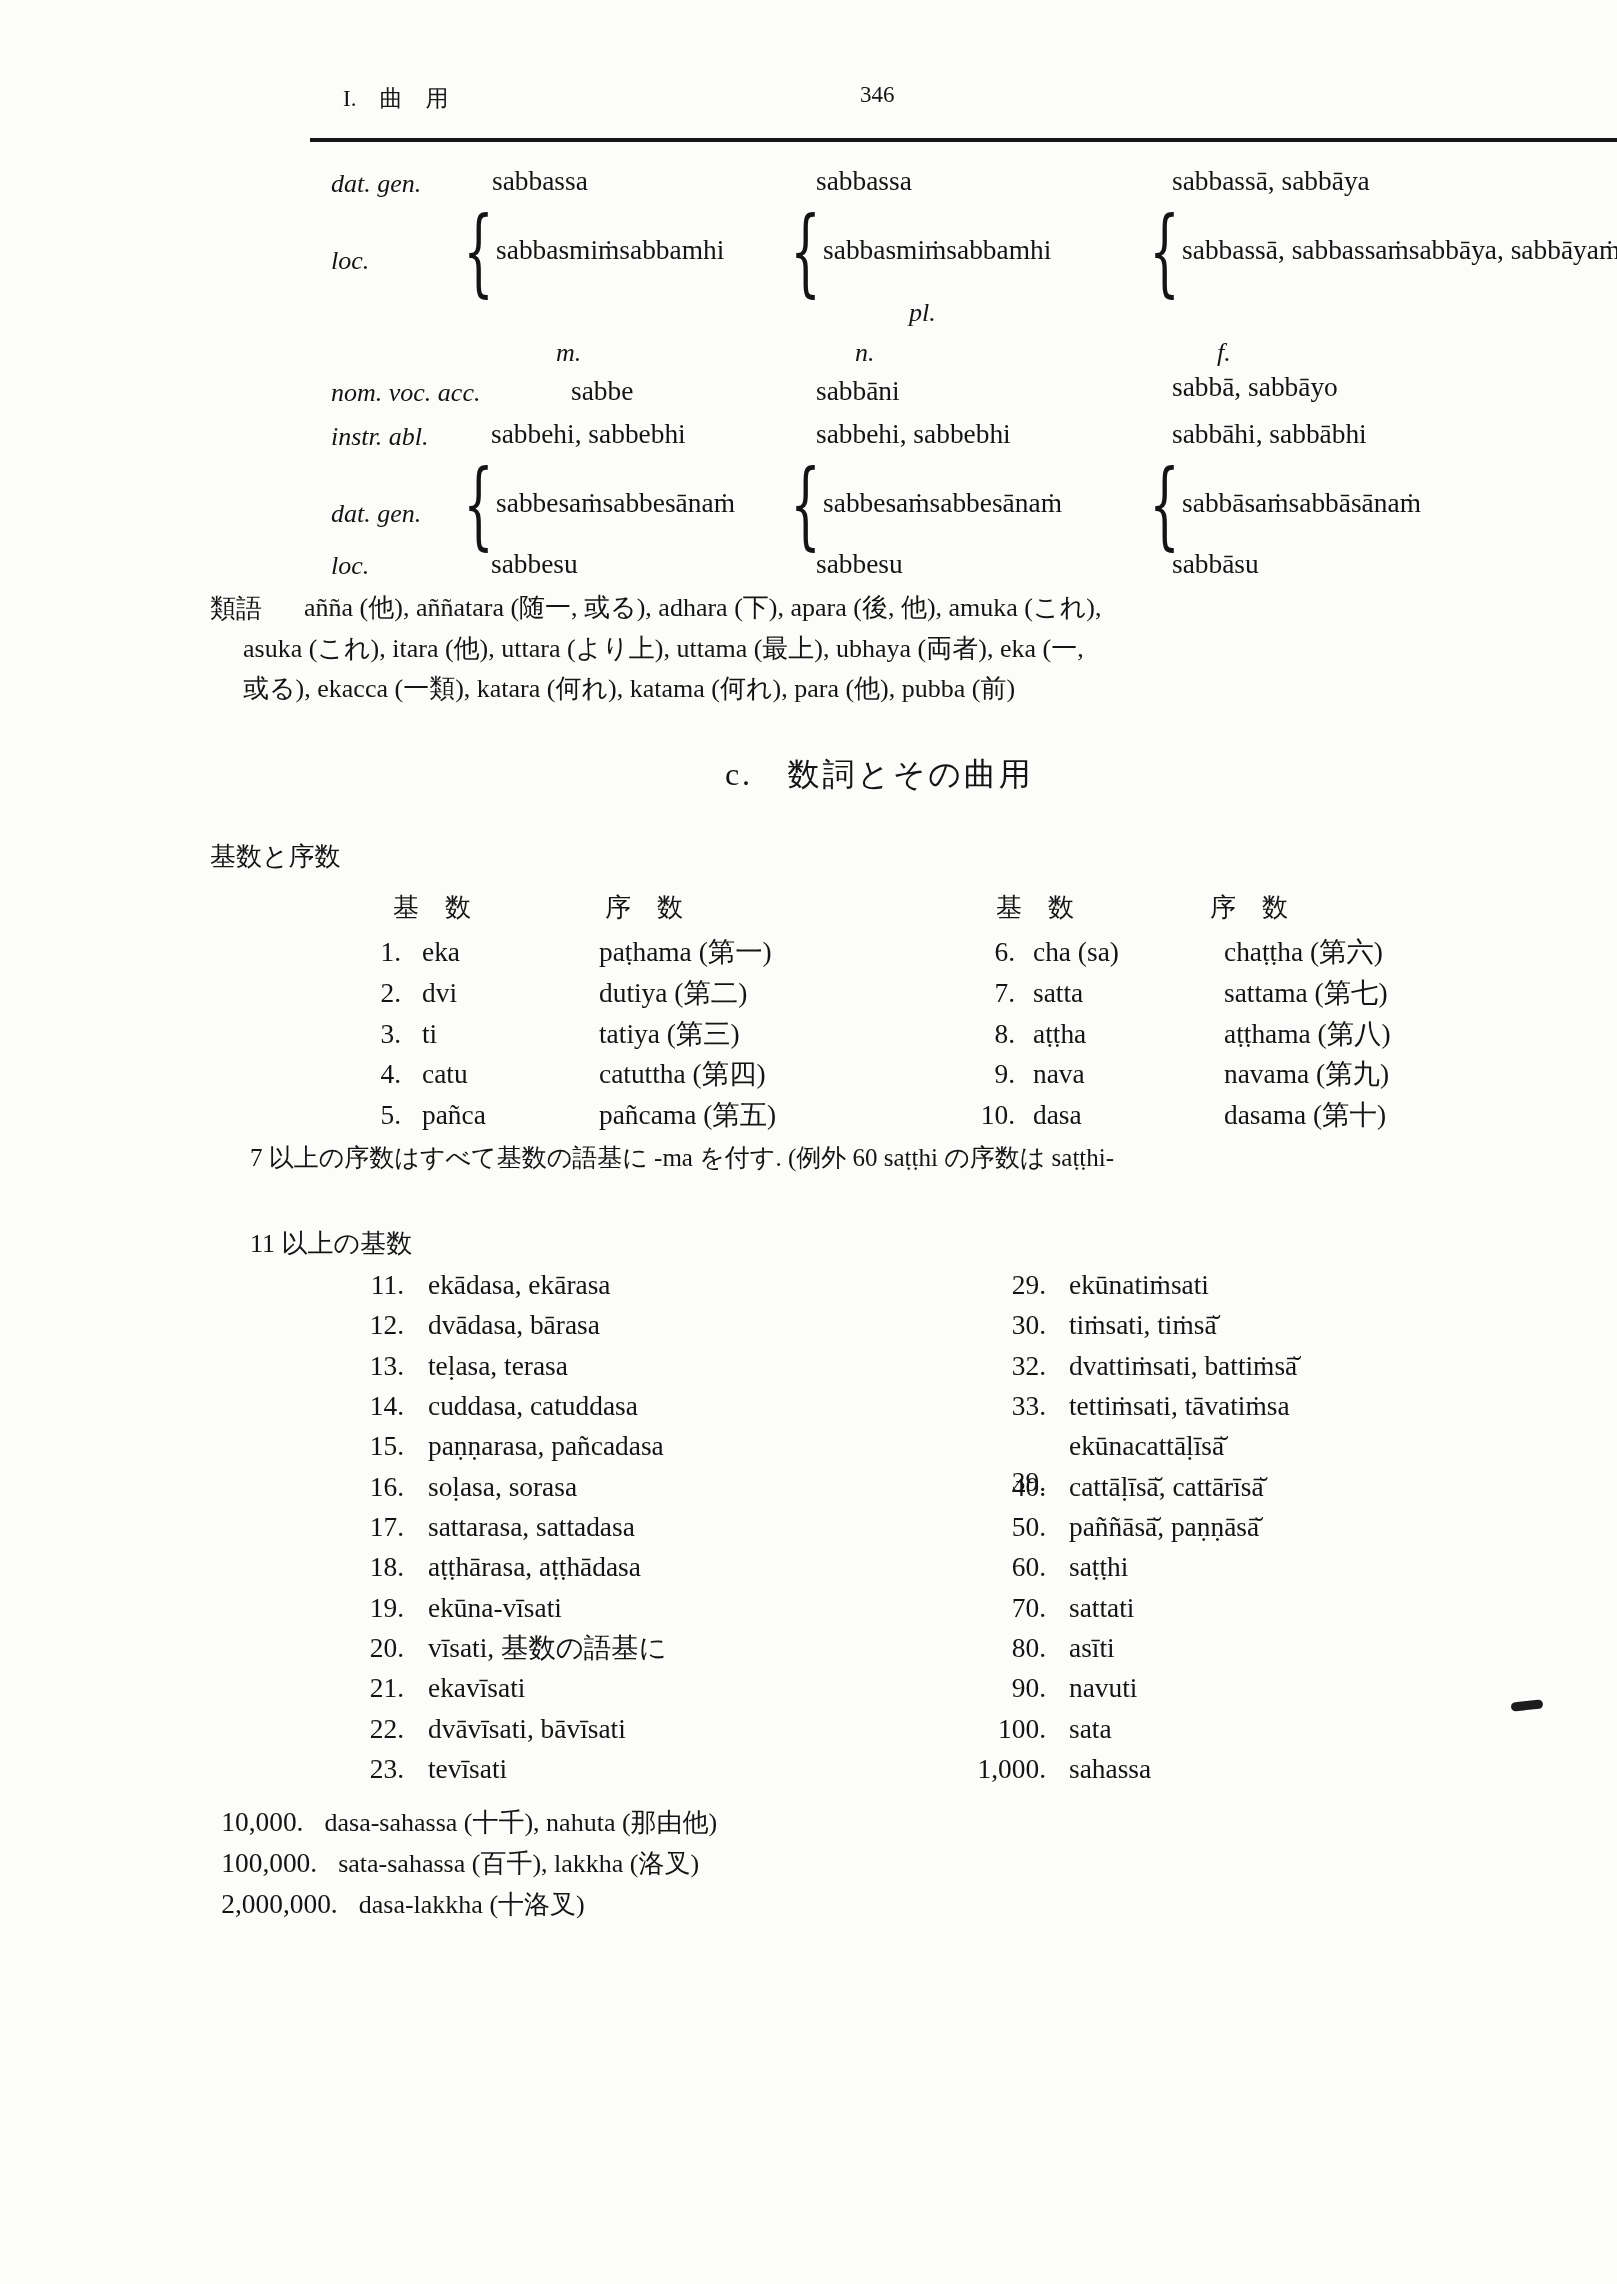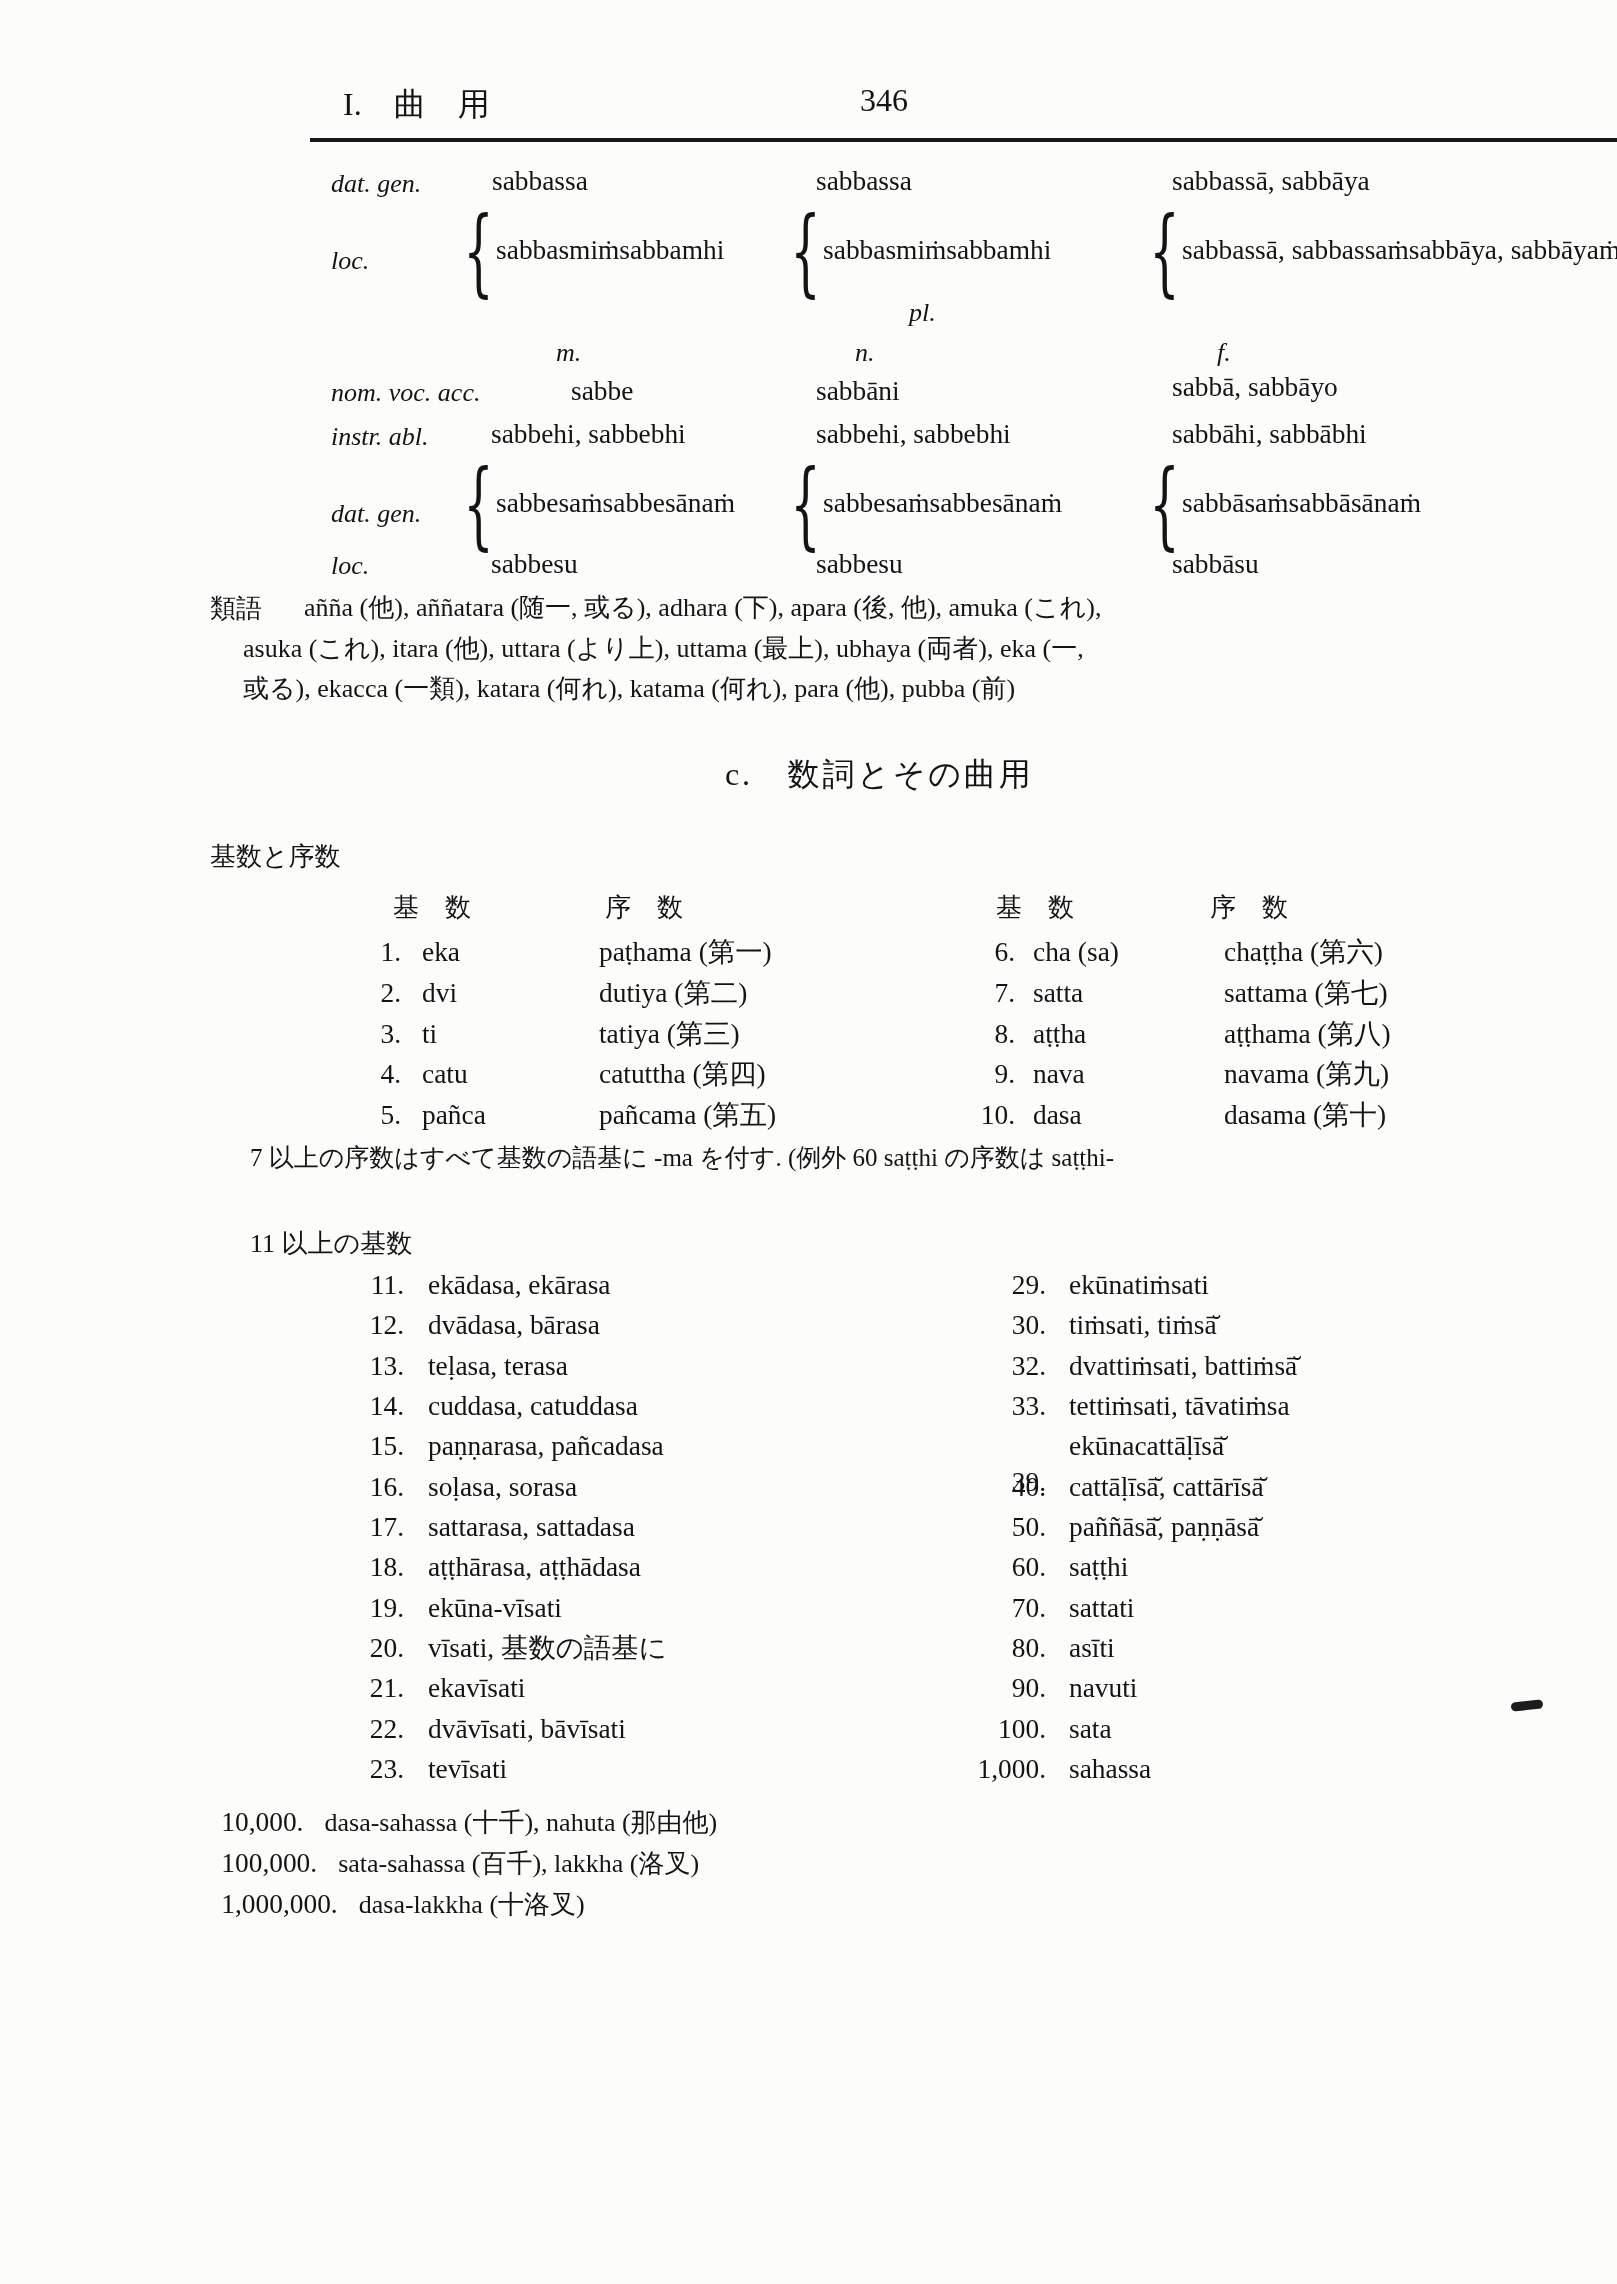--- a/index.html
+++ b/index.html
@@ -10,21 +10,21 @@
     height: 2284px;
     background: #fcfcfa;
     color: #141414;
     font-family: "Liberation Serif", serif;
     overflow: hidden;
   }
   .abs { position: absolute; white-space: pre; }
   .lat { font-size: 27.4px; line-height: 1.15; }
   .jp  { font-size: 26px; line-height: 1.3; }
   .it  { font-style: italic; font-size: 26px; }
-  .hdr { font-size: 32px; }
+  .hdr { font-size: 23px; }
   .numbox { text-align: right; }
   .rule { position: absolute; background: #161616; }
   .sechead { font-size: 32px; letter-spacing: 2.8px; }
   .note { font-size: 25px; }
   .bgroup { position: absolute; display: flex; align-items: center; }
   .brace {
     font-size: 96px;
     line-height: 1;
     transform: scaleX(.5);
     transform-origin: center;
@@ -220,19 +220,19 @@
   <div class="abs lat numbox" style="left:874px;top:1754px;width:172px">1,000.</div>
   <div class="abs lat" style="left:1069px;top:1754px">sahassa</div>
 
   <div class="abs bignum" style="left:210px;top:1794px">
     <span class="lat">10,000.</span><span class="lat jp">dasa-sahassa (十千), nahuta (那由他)</span>
   </div>
   <div class="abs bignum" style="left:210px;top:1835px">
     <span class="lat">100,000.</span><span class="lat jp">sata-sahassa (百千), lakkha (洛叉)</span>
   </div>
   <div class="abs bignum" style="left:210px;top:1876px">
-    <span class="lat">1,000,000.</span><span class="lat jp">dasa-lakkha (十洛叉)</span>
+    <span class="lat">2,000,000.</span><span class="lat jp">dasa-lakkha (十洛叉)</span>
   </div>
 
   <div style="position:absolute;left:1511px;top:1701px;width:32px;height:9.1px;background:#1c1c1c;border-radius:4.9px;transform:rotate(-6deg)"></div>
 
 </div>
 
 
 </body></html>

